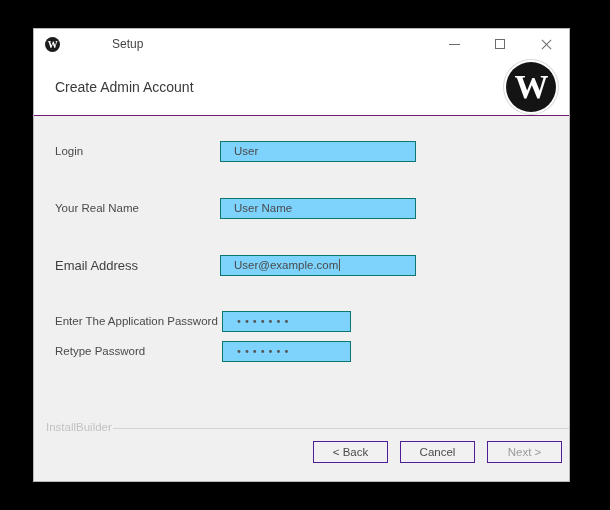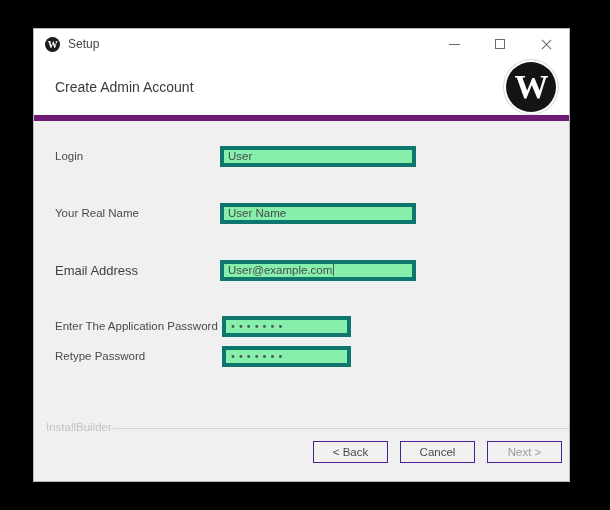--- a/index.html
+++ b/index.html
@@ -50,20 +50,21 @@
     font-weight: bold;
     line-height: 15px;
     text-align: center;
     font-family: "Liberation Serif", serif;
     letter-spacing: -0.5px;
     flex: 0 0 auto;
   }
   #title-text {
     font-size: 12px;
     color: #444444;
+    margin-left: 44px;
   }
   #win-controls {
     margin-left: auto;
     display: flex;
     align-items: center;
     height: 100%;
   }
   .win-btn {
     width: 46px;
     height: 30px;
@@ -102,21 +103,21 @@
     height: 1px;
     background: #6b6b6b;
   }
   .glyph-close::before { transform: rotate(45deg); }
   .glyph-close::after  { transform: rotate(-45deg); }
 
   
   #header {
     height: 56px;
     background: #ffffff;
-    border-bottom: 6px solid #701a75;
+    border-bottom: 1px solid #701a75;
     display: flex;
     align-items: center;
     flex: 0 0 auto;
     position: relative;
   }
   #header-title {
     padding-left: 21px;
     font-size: 14px;
     color: #3a3a3a;
   }
@@ -161,28 +162,28 @@
     color: #4a4a4a;
     white-space: nowrap;
   }
   .field-label.big {
     font-size: 13px;
     color: #3f3f3f;
   }
   .field-input {
     position: absolute;
     height: 21px;
-    background: #86efac;
-    border: 4px solid #0f766e;
+    background: #7dd3fc;
+    border: 1px solid #0f766e;
     box-sizing: border-box;
     font-size: 11.5px;
     color: #4a4a4a;
     display: flex;
     align-items: center;
-    padding-left: 4px;
+    padding-left: 13px;
     letter-spacing: 0;
   }
   .field-input.wide  { left: 186px; width: 196px; }
   .field-input.narrow{ left: 188px; width: 129px; }
   .caret {
     display: inline-block;
     width: 1px;
     height: 12px;
     background: #555555;
     margin-left: 1px;

